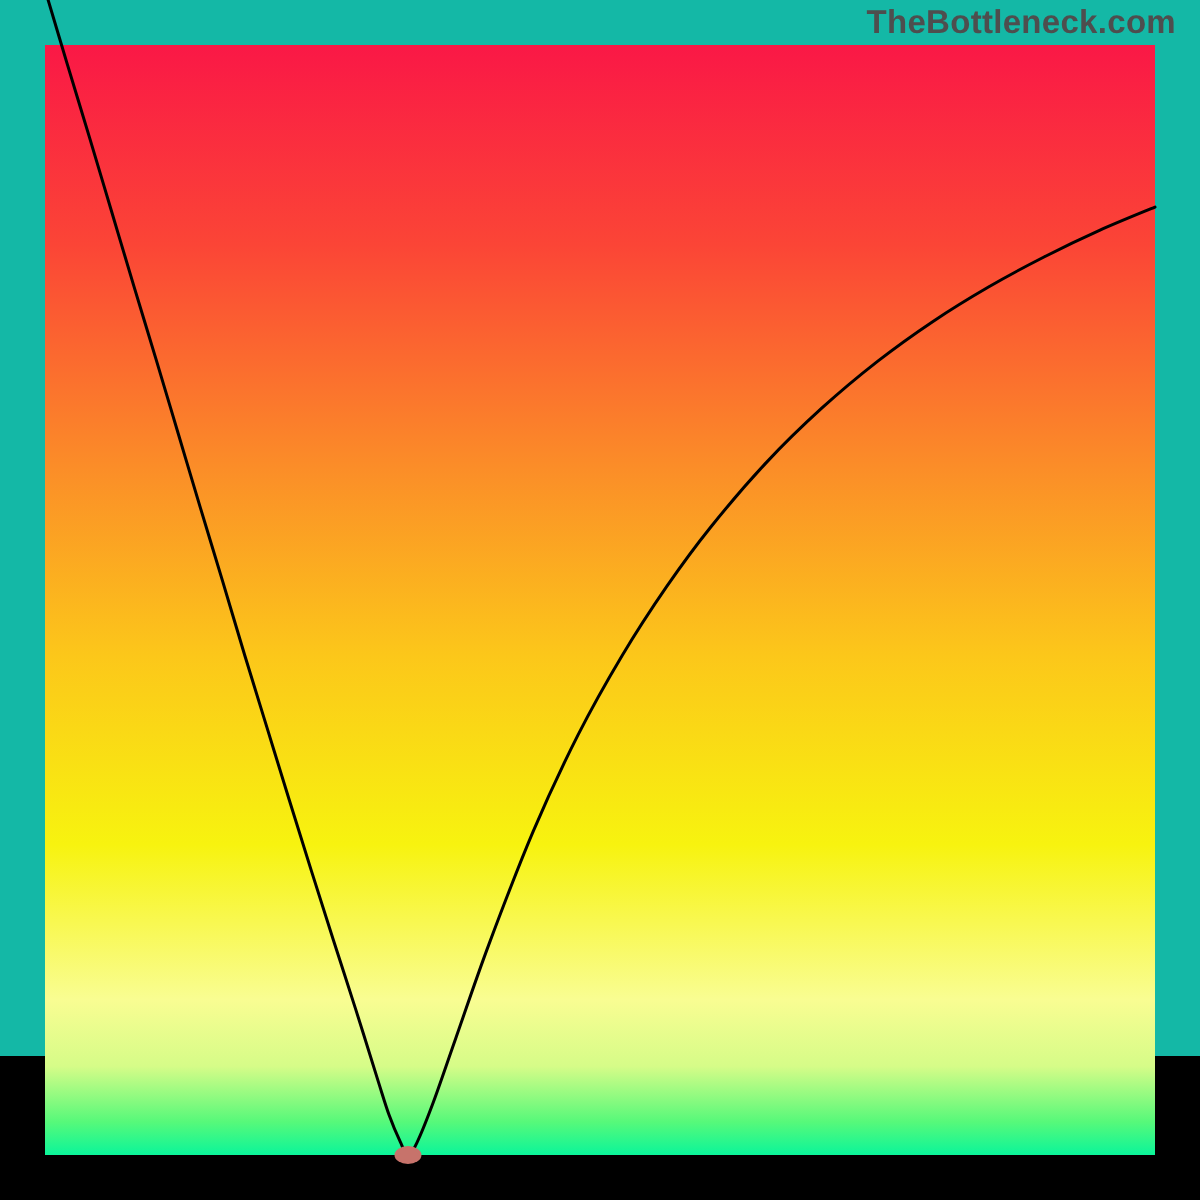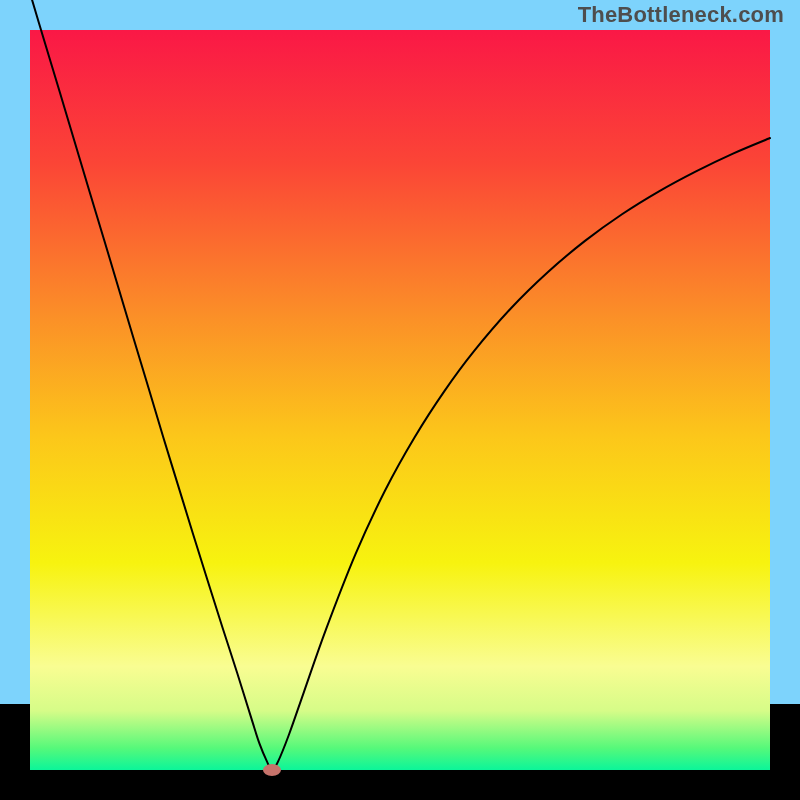--- a/index.html
+++ b/index.html
@@ -8,21 +8,21 @@
     width: 800px;
     height: 800px;
     background: #000000;
     font-family: Arial, Helvetica, sans-serif;
     overflow: hidden;
   }
   .frame {
     position: relative;
     width: 800px;
     height: 704px;
-    background: #7dd3fc;
+    background: #14b8a6;
   }
   .watermark {
     position: absolute;
     top: 2px;
     right: 16px;
     color: #4e4e4e;
     font-size: 22px;
     font-weight: 600;
     letter-spacing: 0.2px;
     z-index: 10;

